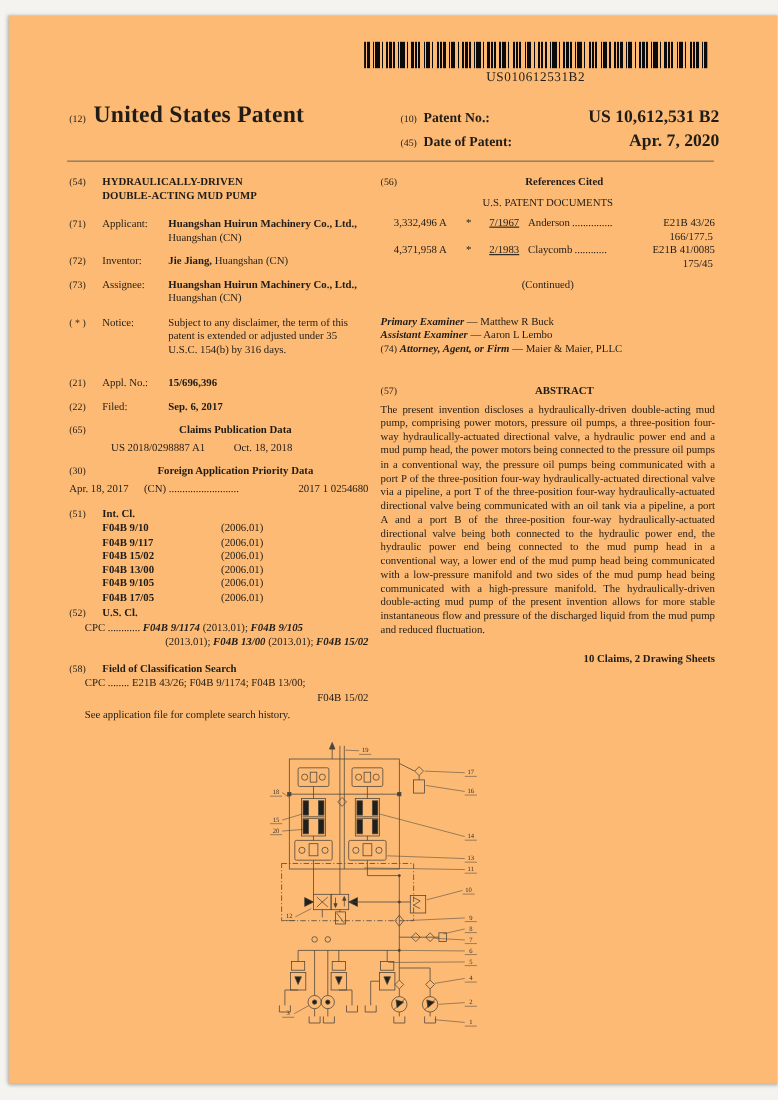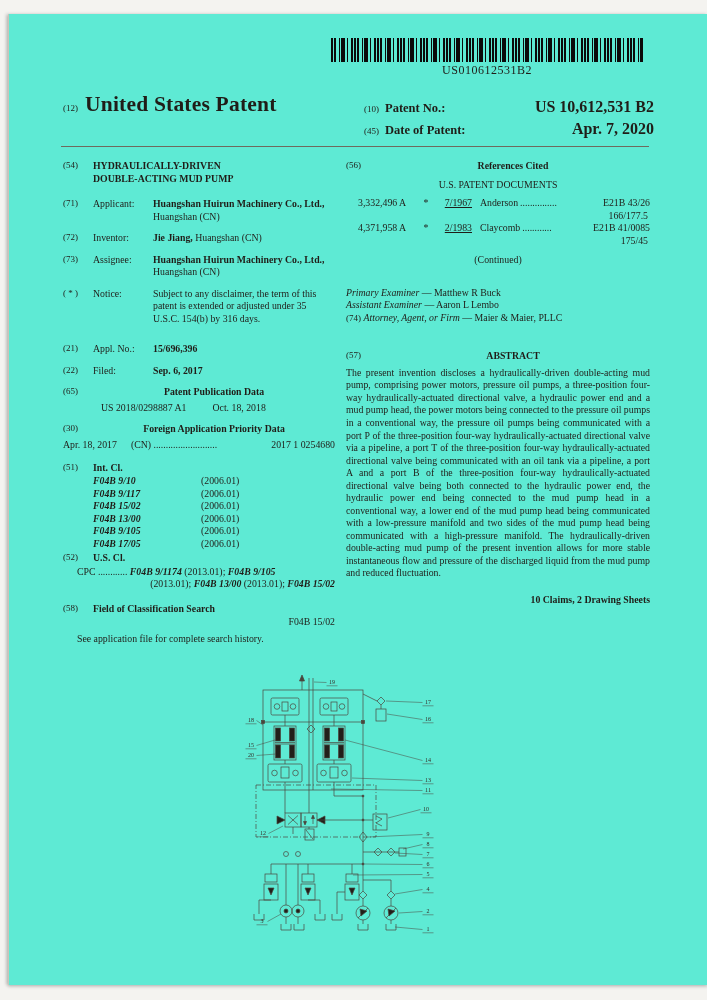--- a/index.html
+++ b/index.html
@@ -1,18 +1,18 @@
 <!DOCTYPE html>
 <html><head>
 <meta charset="utf-8">
 <style>
   html,body{margin:0;padding:0;}
   .screen{position:relative;width:707px;height:1000px;background:#f4f3f0;overflow:hidden;
           font-family:"Liberation Serif","DejaVu Serif",serif;color:#201d18;}
-  .paper{position:absolute;left:8px;top:14px;width:699px;height:971px;background:#5eead4;
+  .paper{position:absolute;left:8px;top:14px;width:699px;height:971px;background:#fdba74;
          border-left:1px solid #c9c5b8;box-shadow:-2px 0 3px rgba(0,0,0,.18),0 2px 3px rgba(0,0,0,.15);}
   
   .barcode{position:absolute;left:322px;top:24px;width:312px;height:24px;background:
     repeating-linear-gradient(90deg,#0b0b0b 0 2px,transparent 2px 3px,#0b0b0b 3px 5px,transparent 5px 8px,
     #0b0b0b 8px 9px,transparent 9px 10px,#0b0b0b 10px 14px,transparent 14px 16px,
     #0b0b0b 16px 17px,transparent 17px 20px,#0b0b0b 20px 22px,transparent 22px 23px);}
   .barcode-text{position:absolute;left:322px;top:49px;width:312px;text-align:center;font-size:12px;letter-spacing:.5px;}
   .hdr-left{position:absolute;left:54px;top:78px;width:290px;}
   .hdr-title-row{display:flex;align-items:baseline;gap:7px;}
   .n-small{font-size:9px;white-space:nowrap;}
@@ -20,21 +20,21 @@
   .hdr-surname{font-size:12.5px;font-weight:bold;margin:3px 0 0 26px;}
   .hdr-right{position:absolute;left:355px;top:84px;width:290px;}
   .hdr-right .row{display:flex;align-items:baseline;margin-bottom:4px;}
   .hdr-right .lab{font-size:12.5px;font-weight:bold;margin-left:6px;}
   .hdr-right .val{font-size:16px;font-weight:bold;margin-left:auto;}
   .rule{position:absolute;left:52px;top:132px;width:588px;height:1px;background:#6f6a5e;}
   
   .col{position:absolute;font-size:9.8px;line-height:1.28;}
   .col-left{left:54px;top:146px;width:272px;}
   .col-right{left:337px;top:146px;width:304px;}
-  .b{font-weight:bold;} .i{font-style:italic;} .bi{font-weight:bold;font-style:italic;}
+  .b{font-weight:bold;} .i{font-style:italic;font-weight:bold;} .bi{font-weight:bold;}
   .seg-bi{font-weight:bold;font-style:italic;} .seg-n{}
   .item{display:grid;grid-template-columns:30px 1fr;margin-bottom:9px;}
   .item3{display:grid;grid-template-columns:30px 60px 1fr;margin-bottom:9px;}
   .center{text-align:center;}
   .right{text-align:right;}
   .head-center{display:grid;grid-template-columns:30px 1fr;margin-bottom:3px;}
   .intcl-row{display:grid;grid-template-columns:108px 1fr;padding-left:30px;}
   .indent{padding-left:30px;}
   .small-gap{margin-bottom:5px;}
   .publine{display:flex;gap:26px;padding-left:38px;margin-bottom:9px;}
@@ -119,21 +119,21 @@
         <span>Appl. No.:</span>
         <span class="b">15/696,396</span>
       </div>
       <div class="item3">
         <span class="n-small">(22)</span>
         <span>Filed:</span>
         <span class="b">Sep. 6, 2017</span>
       </div>
       <div class="head-center">
         <span class="n-small">(65)</span>
-        <span class="b center">Patent Publication Data</span>
+        <span class="b center">Claims Publication Data</span>
       </div>
       <div class="publine">
         <span>US 2018/0298887 A1</span>
         <span>Oct. 18, 2018</span>
       </div>
       <div class="head-center">
         <span class="n-small">(30)</span>
         <span class="b center">Foreign Application Priority Data</span>
       </div>
       <div class="foreignline">
@@ -177,20 +177,21 @@
       </div>
       <div>
         <div class="indent" style="padding-left:14px"><span class="seg-n">CPC ............ </span><span class="seg-bi">F04B 9/1174</span><span class="seg-n"> (2013.01); </span><span class="seg-bi">F04B 9/105</span></div>
         <div class="right"><span class="seg-n">(2013.01); </span><span class="seg-bi">F04B 13/00</span><span class="seg-n"> (2013.01); </span><span class="seg-bi">F04B 15/02</span></div>
       </div>
       <div class="head-center" style="margin-top:12px;margin-bottom:1px">
         <span class="n-small">(58)</span>
         <span class="b">Field of Classification Search</span>
       </div>
       <div>
+        <div class="indent" style="padding-left:14px">CPC ........ E21B 43/26; F04B 9/1174; F04B 13/00;</div>
         <div class="right">F04B 15/02</div>
         <div class="indent" style="padding-left:14px;margin-top:4px">See application file for complete search history.</div>
       </div>
     </div>
 
     <div class="col col-right">
       <div class="head-center" style="margin-bottom:6px">
         <span class="n-small">(56)</span>
         <span class="b center">References Cited</span>
       </div>

